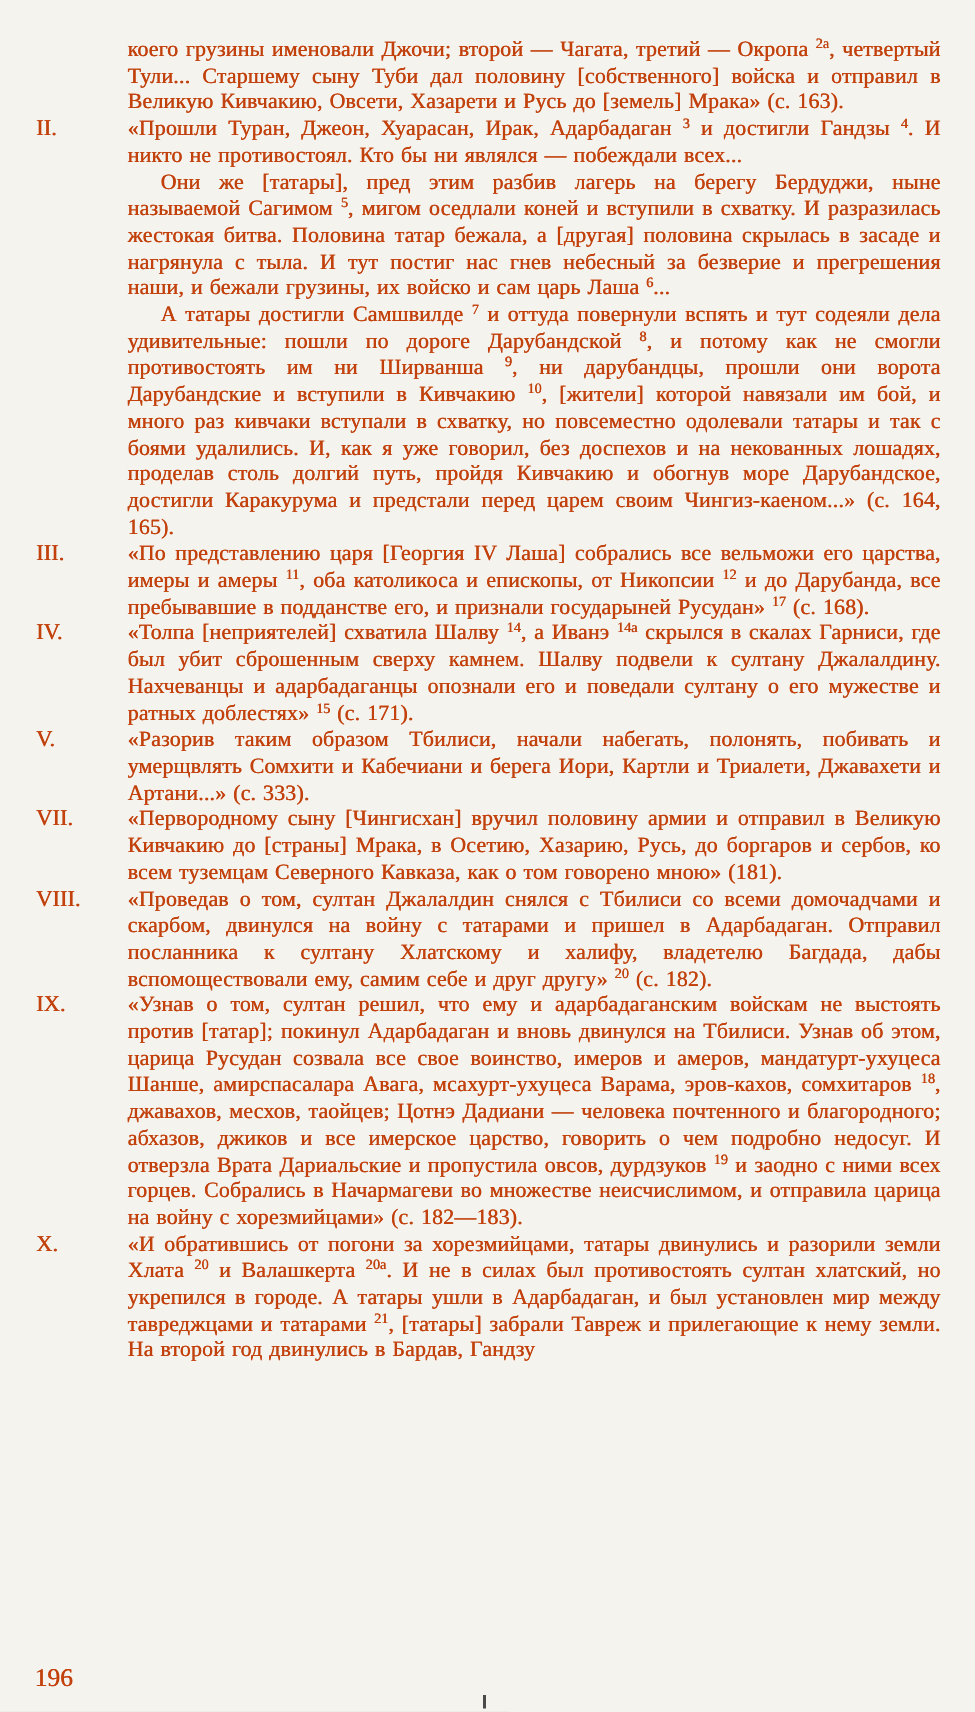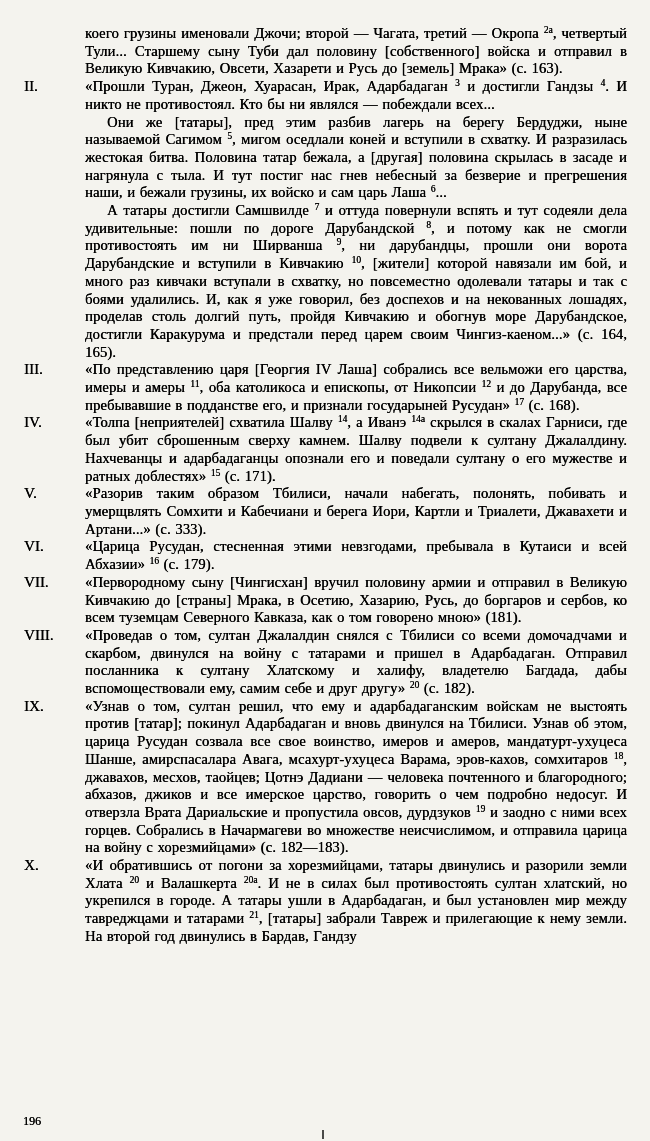--- a/index.html
+++ b/index.html
@@ -2,21 +2,21 @@
 <html lang="ru"><head>
 <meta charset="utf-8">
 <style>
   html,body { margin:0; padding:0; background:#e8e7e2; }
   .page {
     position: relative;
     width: 650px;
     height: 1141px;
     margin: 0 auto;
     background: #f4f3ee;
-    color: #000000;
+    color: #c2410c;
     font-family: "Liberation Serif", "DejaVu Serif", serif;
     overflow: hidden;
   }
   .text-block {
     position: absolute;
     left: 85px;
     top: 25px;
     width: 542px;
   }
   .item { position: relative; }
@@ -43,21 +43,21 @@
   sup {
     font-size: 9.5px;
     line-height: 0;
     vertical-align: 5px;
     letter-spacing: 0;
   }
   .page-number {
     position: absolute;
     left: 23px;
     bottom: 12px;
-    font-size: 12px;
+    font-size: 17px;
     text-shadow: 0.3px 0 currentColor;
   }
   .artifact {
     position: absolute;
     left: 322px;
     bottom: 2px;
     width: 2px;
     height: 9px;
     background: #4a4a48;
   }
@@ -97,26 +97,20 @@
         </div>
   </div>
 
   <div class="item">
     <span class="numeral">V.</span>
     <div class="item-body">
           <p>«Разорив таким образом Тбилиси, начали набегать, полонять, побивать и умерщвлять Сомхити и Кабечиани и берега Иори, Картли и Триалети, Джавахети и Артани...» (с. 333).</p>
         </div>
   </div>
 
-  <div class="item">
-    <span class="numeral">VI.</span>
-    <div class="item-body">
-          <p>«Царица Русудан, стесненная этими невзгодами, пребывала в Кутаиси и всей Абхазии» <sup>16</sup> (с. 179).</p>
-        </div>
-  </div>
 
   <div class="item">
     <span class="numeral">VII.</span>
     <div class="item-body">
           <p>«Первородному сыну [Чингисхан] вручил половину армии и отправил в Великую Кивчакию до [страны] Мрака, в Осетию, Хазарию, Русь, до боргаров и сербов, ко всем туземцам Северного Кавказа, как о том говорено мною» (181).</p>
         </div>
   </div>
 
   <div class="item">
     <span class="numeral">VIII.</span>

